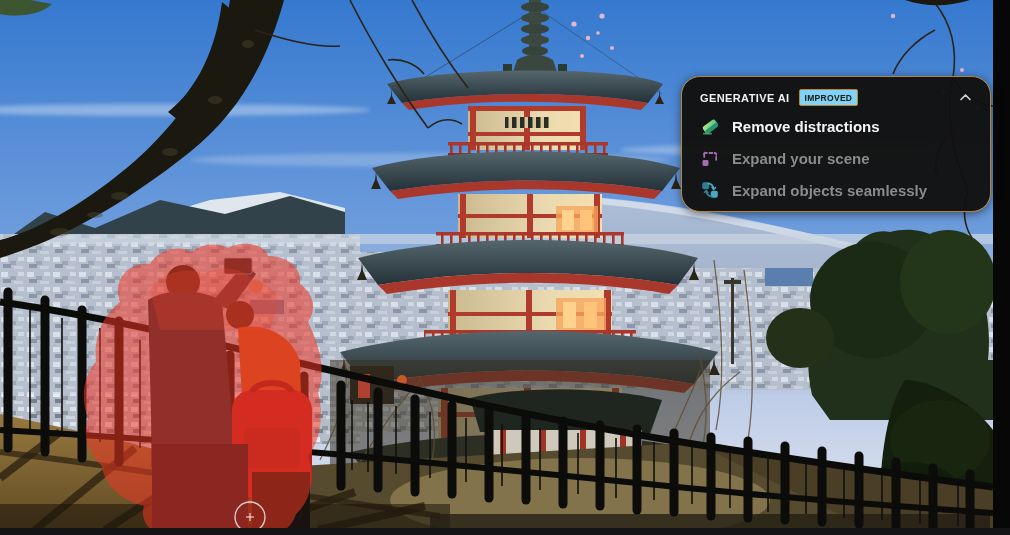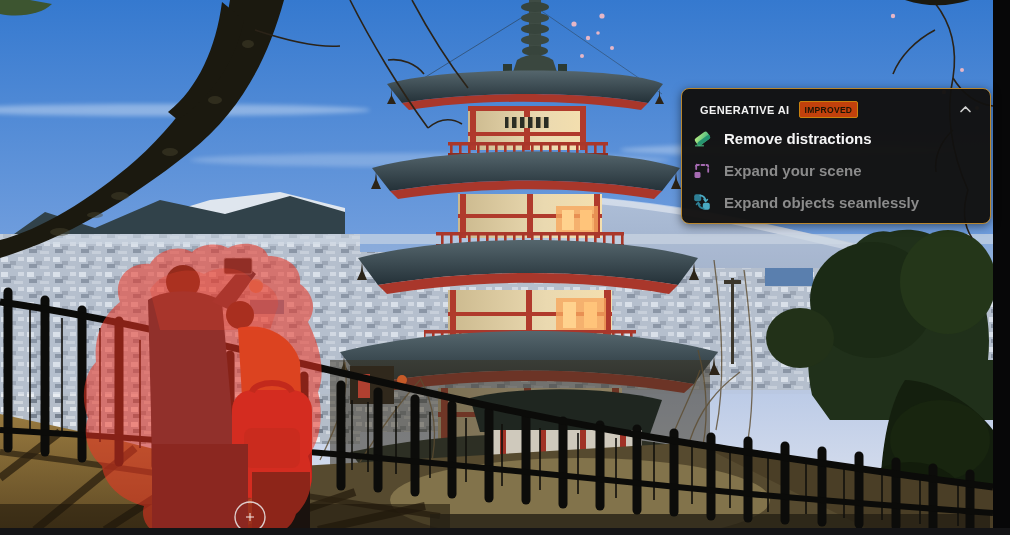--- a/index.html
+++ b/index.html
@@ -3,30 +3,30 @@
 <meta charset="utf-8">
 <style>
   html,body{margin:0;padding:0;background:#000;}
   .stage{position:relative;width:1010px;height:535px;background:#050505;overflow:hidden;
          font-family:"Liberation Sans",sans-serif;}
   .photo{position:absolute;left:0;top:0;}
   .right-strip{position:absolute;top:0;right:0;width:17px;height:535px;background:#070708;}
   .bottom-bar{position:absolute;left:0;bottom:0;width:1010px;height:7px;background:#141416;}
 
   
-  .gen-panel{position:absolute;left:681px;top:88px;width:310px;height:136px;
-    background:rgba(18,17,15,.97);border:1.5px solid #b8862f;border-radius:8px;
+  .gen-panel{position:absolute;left:681px;top:76px;width:310px;height:136px;
+    background:rgba(18,17,15,.97);border:1.5px solid #b8862f;border-radius:19px;
     box-sizing:border-box;color:#eee;box-shadow:0 2px 10px rgba(0,0,0,.5);}
   .gen-header{display:flex;align-items:center;gap:9px;padding:12px 16px 4px 18px;}
   .gen-title{font-size:11px;font-weight:700;letter-spacing:.4px;color:#f2f2f2;}
-  .gen-badge{font-size:8.5px;font-weight:700;letter-spacing:.3px;background:#c2410c;
+  .gen-badge{font-size:8.5px;font-weight:700;letter-spacing:.3px;background:#7dd3fc;
     color:#1d1504;padding:2.5px 5px;border-radius:2px;border:1px solid #c9820f;}
   .gen-chevron{margin-left:auto;background:none;border:none;padding:2px;cursor:pointer;
     display:flex;align-items:center;}
-  .gen-item{display:flex;align-items:center;gap:12px;padding:6px 16px 6px 10px;cursor:pointer;}
+  .gen-item{display:flex;align-items:center;gap:12px;padding:6px 16px 6px 18px;cursor:pointer;}
   .gen-item .lbl{font-size:15px;font-weight:700;}
   .gen-item.active .lbl{color:#f5f5f5;}
   .gen-item.dim .lbl{color:#8b8b8b;}
   .icon20{width:20px;height:20px;flex:0 0 20px;}
 </style>
 </head>
 <body>
 
 <div class="stage">
 

